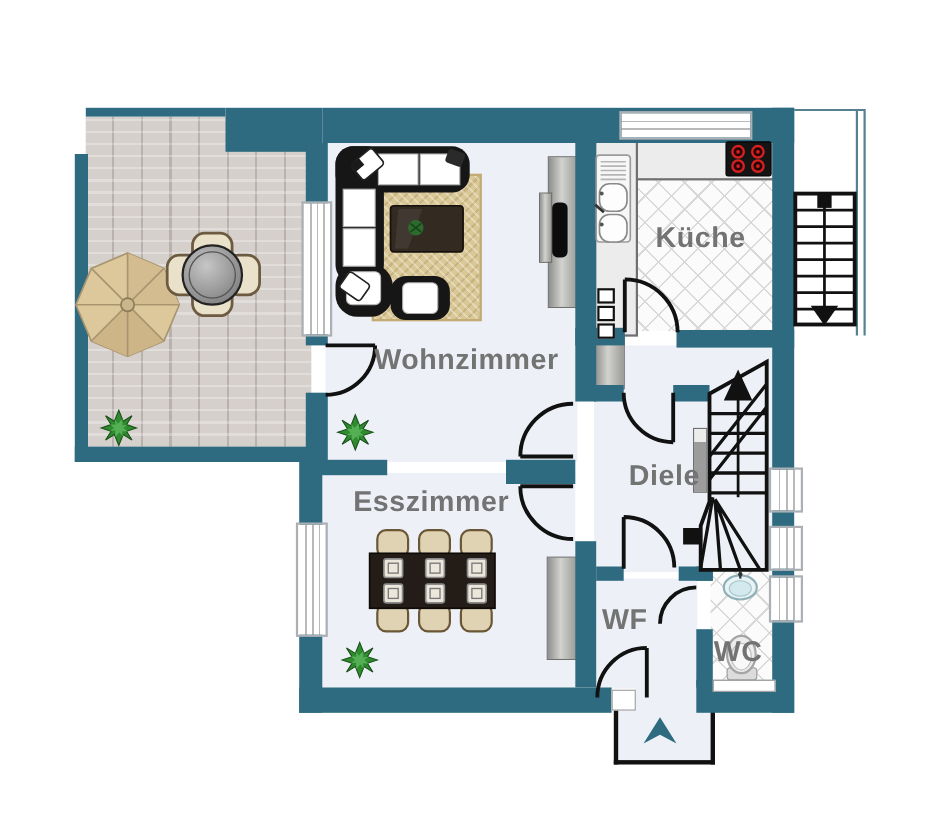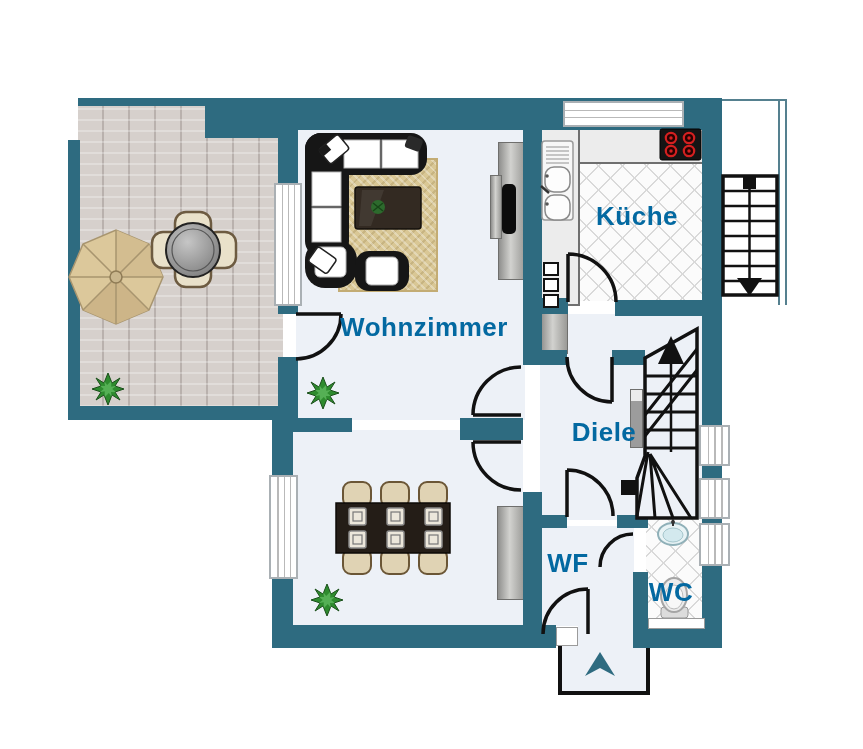--- a/index.html
+++ b/index.html
@@ -23,21 +23,21 @@
        linear-gradient(180deg,#fff 0 30%, #b9b9b9 30% calc(30% + 1.5px), #fff 0 62%,
        #b9b9b9 62% calc(62% + 1.5px), #fff 0 100%);}
   .furnGray{position:absolute;z-index:2;border:1px solid #6f6f6d;background:
        linear-gradient(90deg,#8f8f8d 0,#d2d2cf 45%,#9a9a97 100%);}
   .counter{position:absolute;z-index:2;background:#ececec;border:2px solid #6f6f6f;}
   .rug{position:absolute;z-index:2;background-color:#d9c795;background-image:
        repeating-linear-gradient(45deg, rgba(255,255,255,.30) 0 2px, rgba(0,0,0,0) 2px 6px),
        repeating-linear-gradient(-45deg, rgba(120,95,40,.18) 0 2px, rgba(0,0,0,0) 2px 7px);
        border:2px solid #c3ac74;}
   .lbl{position:absolute;z-index:6;transform:translate(-50%,-50%);font-weight:bold;
-       font-size:26px;color:#0369a1;white-space:nowrap;letter-spacing:.5px;}
+       font-size:26px;color:#737373;white-space:nowrap;letter-spacing:.5px;}
   .stoop{position:absolute;z-index:2;background:var(--floor);
        border-left:4px solid #111;border-right:4px solid #111;border-bottom:4px solid #111;}
   .sill{position:absolute;z-index:4;background:#fff;border:1.5px solid #9b9b9b;}
   .switch{position:absolute;z-index:4;width:12px;height:10px;background:#fff;border:2px solid #111;}
   svg.overlay{position:absolute;left:0;top:0;z-index:5;pointer-events:none;}
 </style>
 </head>
 <body>
 
 <div id="plan">
@@ -273,16 +273,17 @@
       <path transform="rotate(22) scale(0.55)" d="M0,-16 L4,-6 L12,-11 L7,-3 L16,0 L7,3 L12,11 L4,6 L0,16 L-4,6 L-12,11 L-7,3 L-16,0 L-7,-3 L-12,-11 L-4,-6 Z" fill="#55b055"></path>
     </g>
     <g transform="translate(327,600)">
       <path d="M0,-16 L4,-6 L12,-11 L7,-3 L16,0 L7,3 L12,11 L4,6 L0,16 L-4,6 L-12,11 L-7,3 L-16,0 L-7,-3 L-12,-11 L-4,-6 Z" fill="#2e8b2e" stroke="#1a4f1a"></path>
       <path transform="rotate(22) scale(0.55)" d="M0,-16 L4,-6 L12,-11 L7,-3 L16,0 L7,3 L12,11 L4,6 L0,16 L-4,6 L-12,11 L-7,3 L-16,0 L-7,-3 L-12,-11 L-4,-6 Z" fill="#55b055"></path>
     </g>
   </svg>
 
   <span class="lbl" style="left:424px;top:327px;text-align:right;">Wohnzimmer</span>
   <span class="lbl" style="left:637px;top:216px;">Küche</span>
+  <span class="lbl" style="left:392px;top:456px;">Esszimmer</span>
   <span class="lbl" style="left:604px;top:432px;">Diele</span>
   <span class="lbl" style="left:568px;top:563px;">WF</span>
   <span class="lbl" style="left:671px;top:592px;">WC</span>
 </div>
 
 </body></html>

